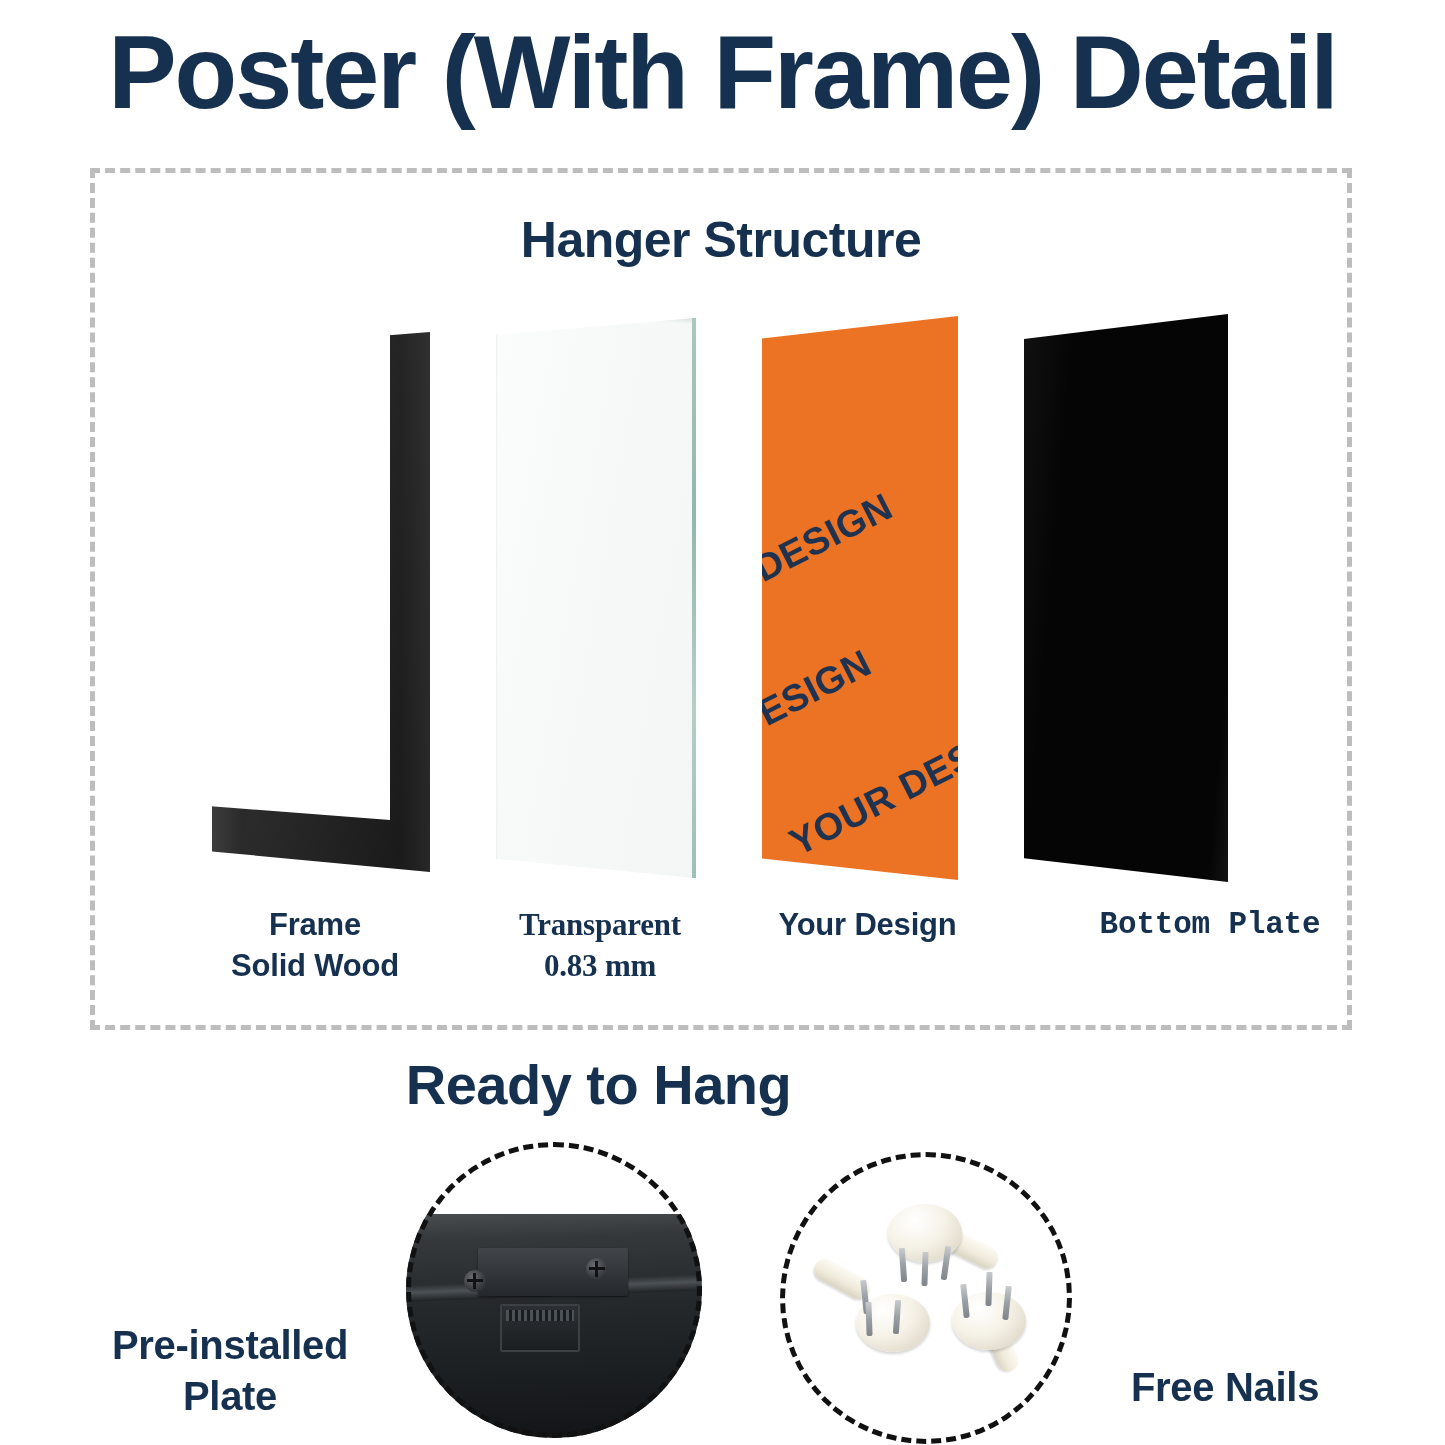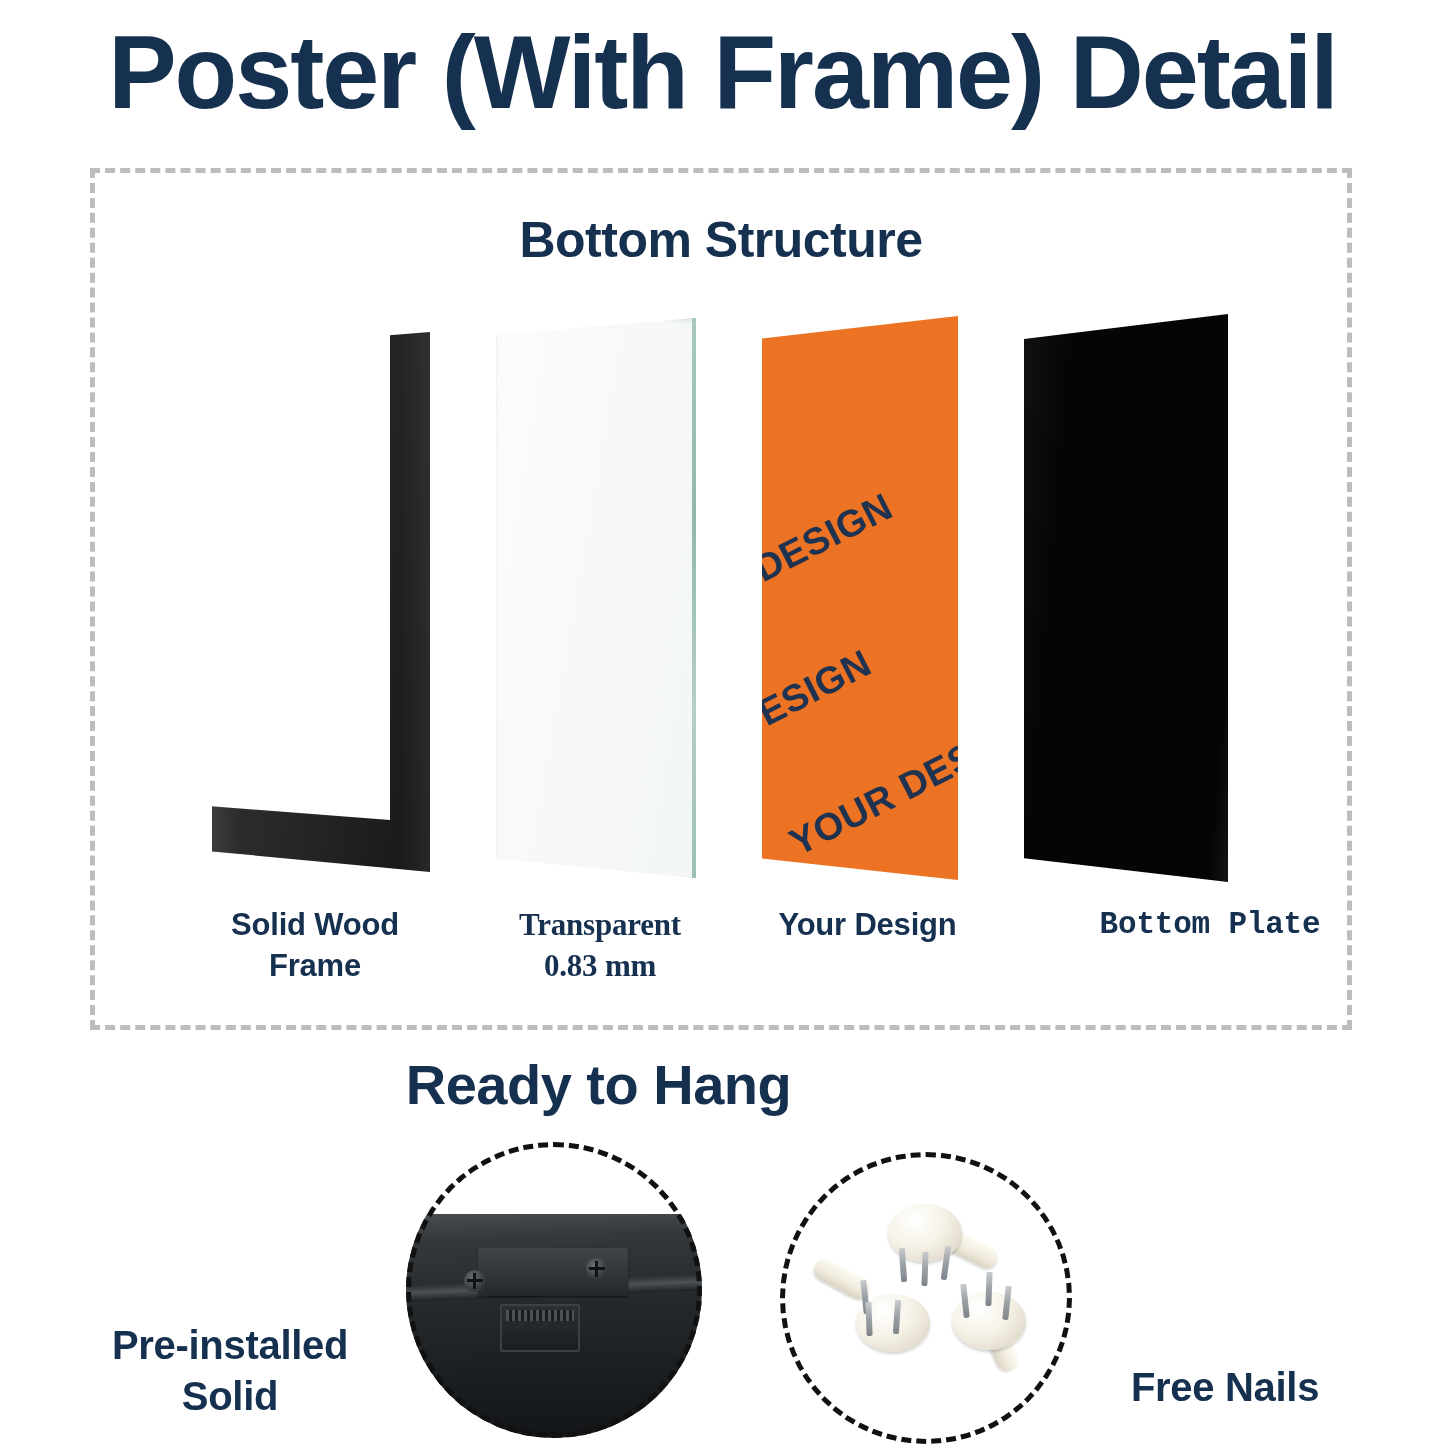--- a/index.html
+++ b/index.html
@@ -363,21 +363,21 @@
   }
   #cap-hanger { left: 40px; top: 1320px; width: 380px; }
   #cap-nails  { left: 1040px; top: 1362px; width: 370px; }
 </style>
 </head>
 <body>
 
 <div id="page-title">Poster (With Frame) Detail</div>
 
 <div id="structure-box">
-  <div id="structure-heading">Bottom Structure</div>
+  <div id="structure-heading">Hanger Structure</div>
 </div>
 
 <div id="panel-row">
 
   <div class="panel-slot" id="slot-frame">
     <div class="persp">
       <div class="frame-outer"></div>
       <div class="frame-inner"></div>
       <div class="frame-bevel"></div>
     </div>
@@ -407,22 +407,22 @@
 
   <div class="panel-slot" id="slot-plate">
     <div class="persp">
       <div class="plate-sheet"></div>
       <div class="plate-sheen"></div>
     </div>
   </div>
 </div>
 
 <div class="panel-caption" id="cap-frame">
+  <div>Frame</div>
   <div>Solid Wood</div>
-  <div>Frame</div>
 </div>
 <div class="panel-caption" id="cap-glass">
   <div>Transparent</div>
   <div>0.83 mm</div>
 </div>
 <div class="panel-caption" id="cap-design">
   <div>Your Design</div>
 </div>
 <div class="panel-caption" id="cap-plate">
   <div>Bottom Plate</div>
@@ -466,17 +466,17 @@
     <div class="nail-head" style="left:10px; top:24px;"></div>
     <div class="nail-pin" style="left:20px; top:16px; transform:rotate(-6deg);"></div>
     <div class="nail-pin" style="left:44px; top:4px;  transform:rotate(2deg);"></div>
     <div class="nail-pin" style="left:62px; top:18px; transform:rotate(6deg);"></div>
   </div>
 </div>
 <div class="hang-dash-ring" id="nails-ring"></div>
 
 <div class="hang-caption" id="cap-hanger">
   <div>Pre-installed</div>
-  <div>Solid</div>
+  <div>Plate</div>
 </div>
 <div class="hang-caption" id="cap-nails">
   <div>Free Nails</div>
 </div>
 
 </body></html>

